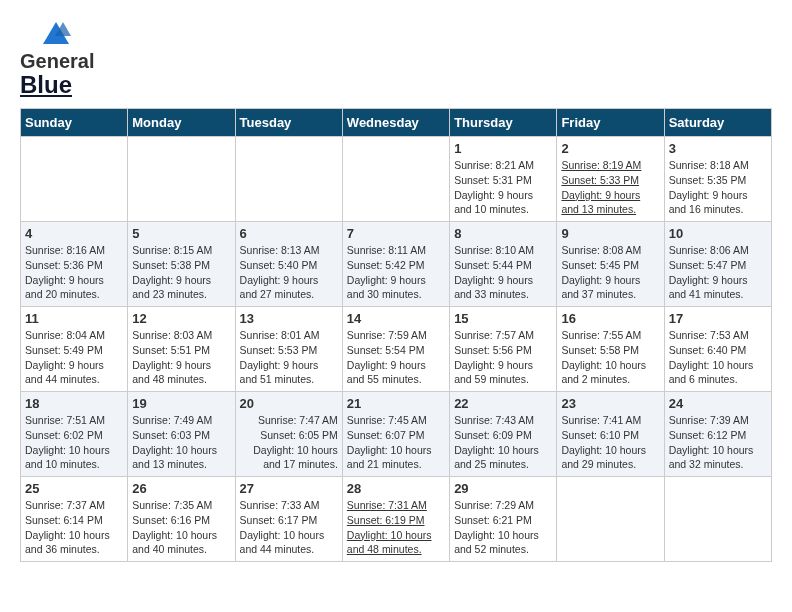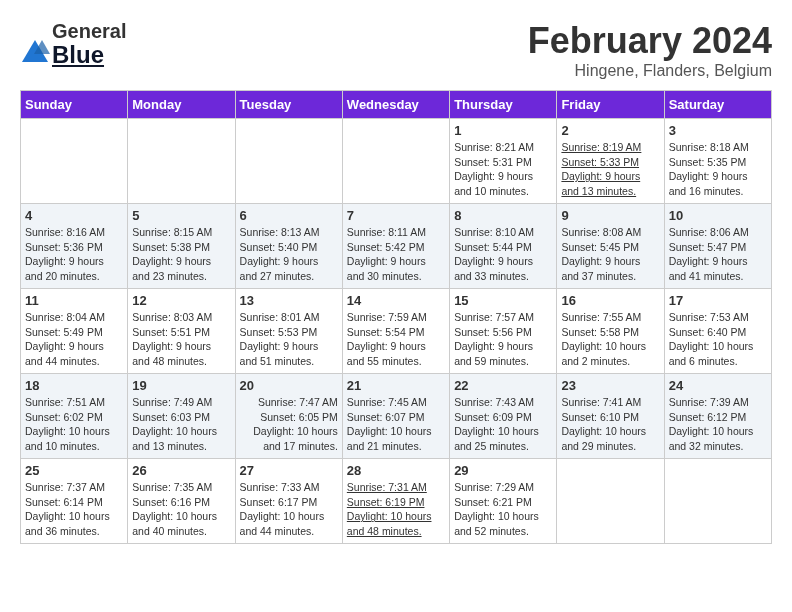--- a/index.html
+++ b/index.html
@@ -11,21 +11,22 @@
       padding: 20px;
     }
     .header-area {
       display: flex;
       justify-content: space-between;
       align-items: flex-start;
       margin-bottom: 10px;
     }
     .logo {
       display: flex;
-      align-items: flex-end;
+      align-items: center;
+      flex-direction: column;
     }
     .logo-text {
       display: flex;
       flex-direction: column;
       line-height: 1.1;
     }
     .logo-general {
       font-size: 20px;
       font-weight: bold;
       color: #333;
@@ -88,41 +89,37 @@
     .empty-cell {
       background: #f9f9f9;
     }
     tr:nth-child(odd) td {
       background: #fff;
     }
     tr:nth-child(even) td {
       background: #f0f4f8;
     }
     .calendar thead tr th {
-      background: #6d28d9;
+      background: #0c4a6e;
     }
   </style>
 </head>
 <body>
 
 <div class="header-area">
   <div class="logo">
     <svg class="logo-icon" viewBox="0 0 30 30">
       <polygon points="15,2 28,24 2,24" fill="#2176d2"></polygon>
       <polygon points="22,2 30,16 14,16" fill="#1a5fa8" opacity="0.7"></polygon>
     </svg>
     <div class="logo-text">
       <span class="logo-general">General</span>
       <span class="logo-blue">Blue</span>
     </div>
   </div>
-  <div class="title-area">
-    <div class="month-title">February 2024</div>
-    <div class="location-title">Hingene, Flanders, Belgium</div>
-  </div>
 </div>
 
 <table class="calendar">
   <thead>
     <tr>
     <th>Sunday</th>
         <th>Monday</th>
         <th>Tuesday</th>
         <th>Wednesday</th>
         <th>Thursday</th>

